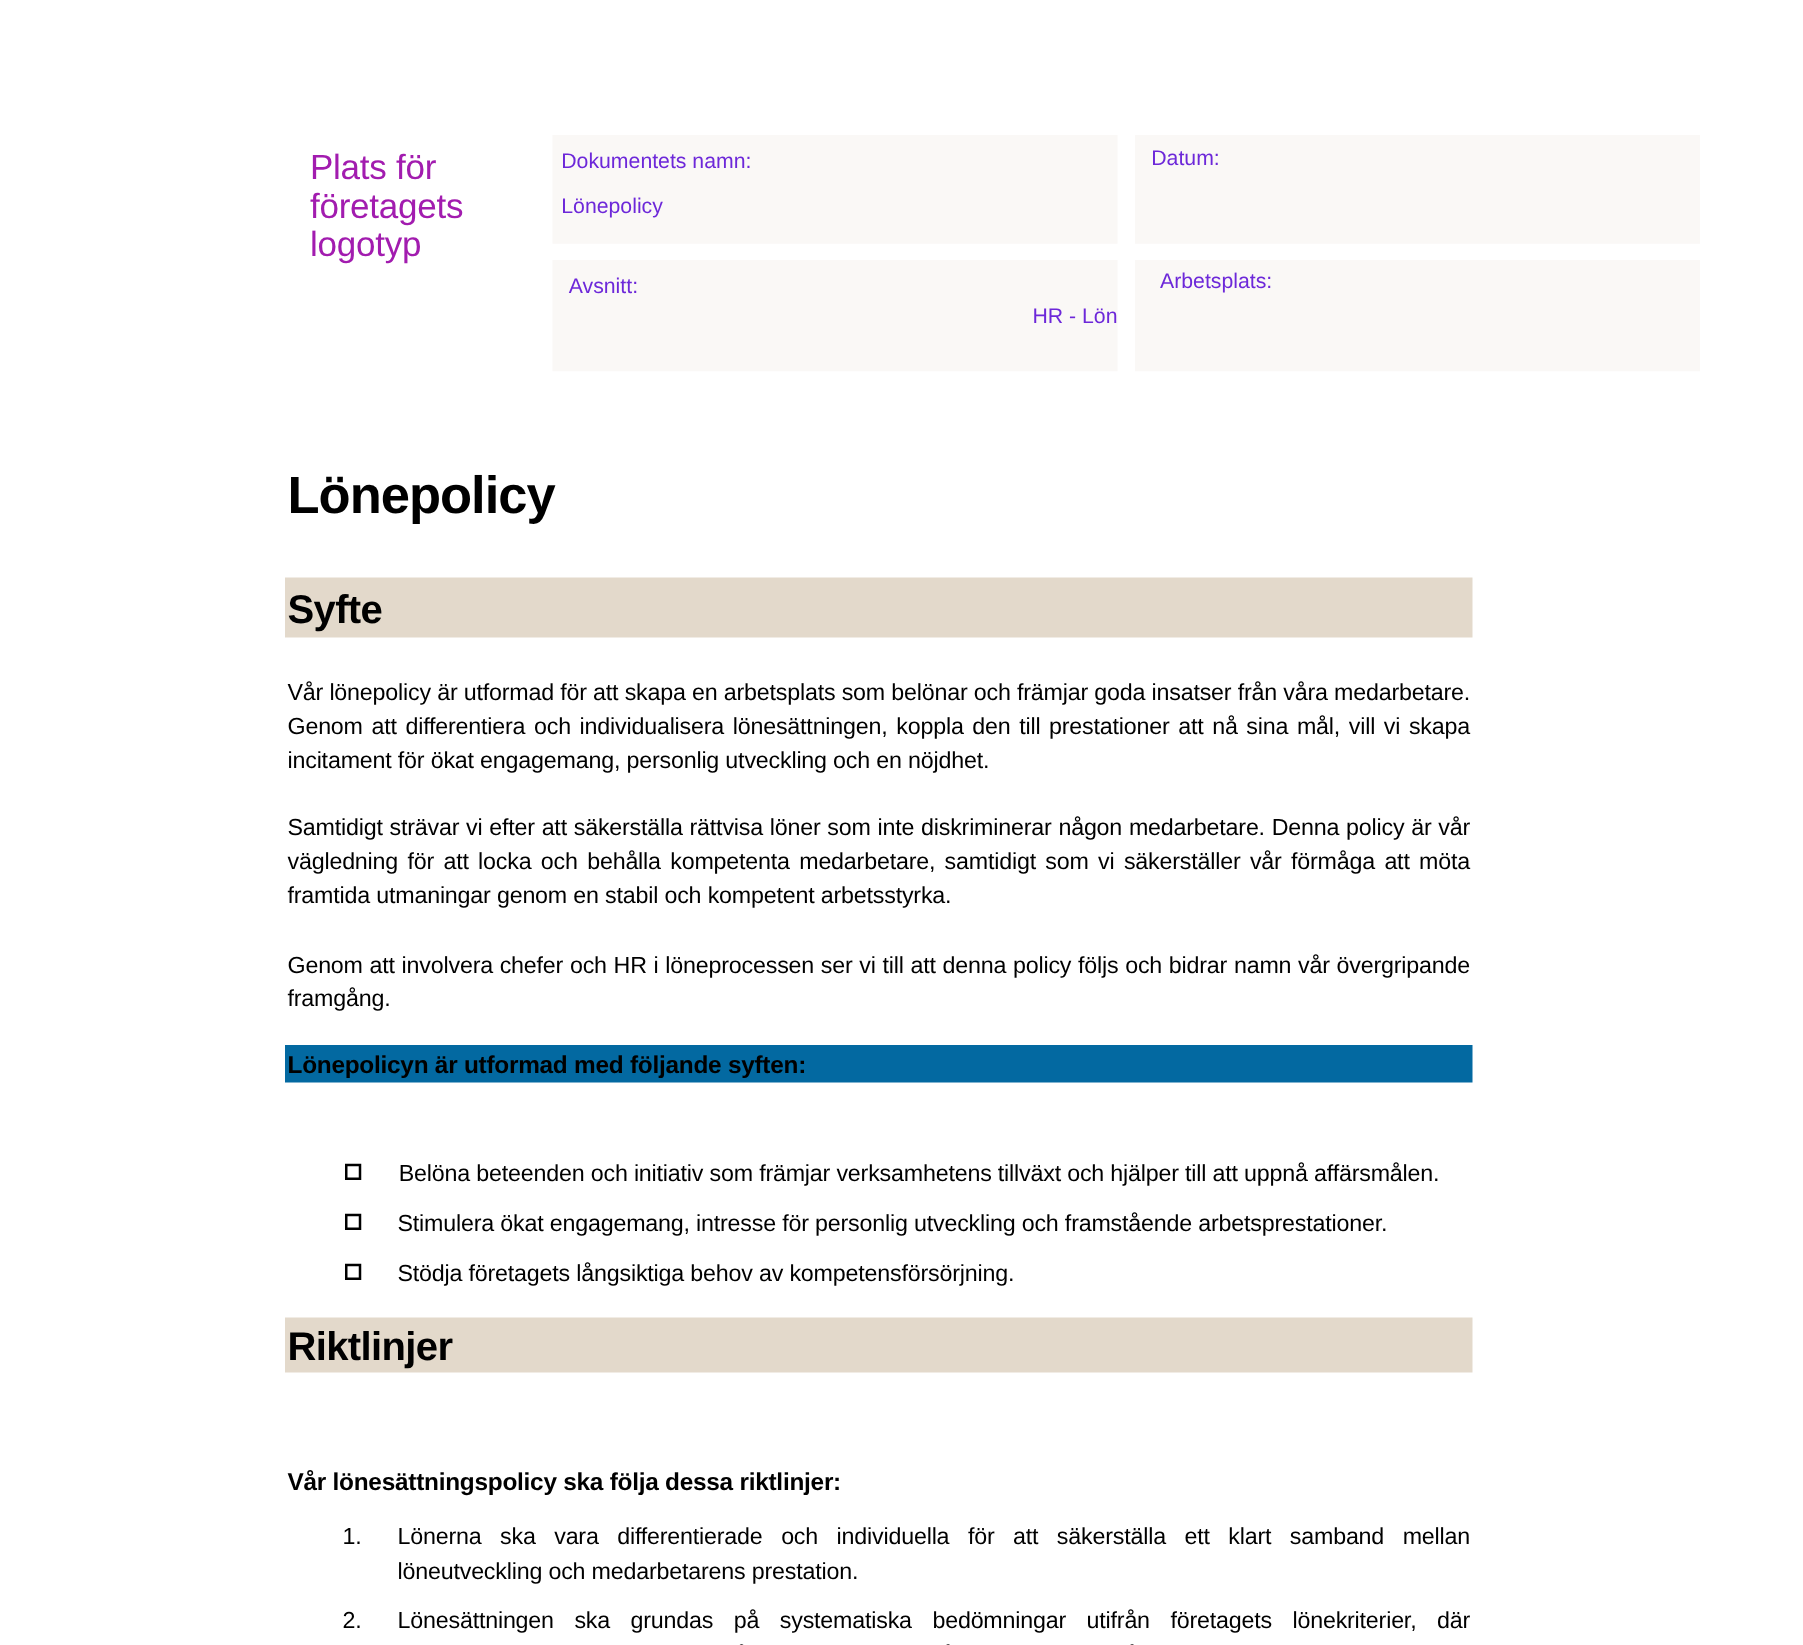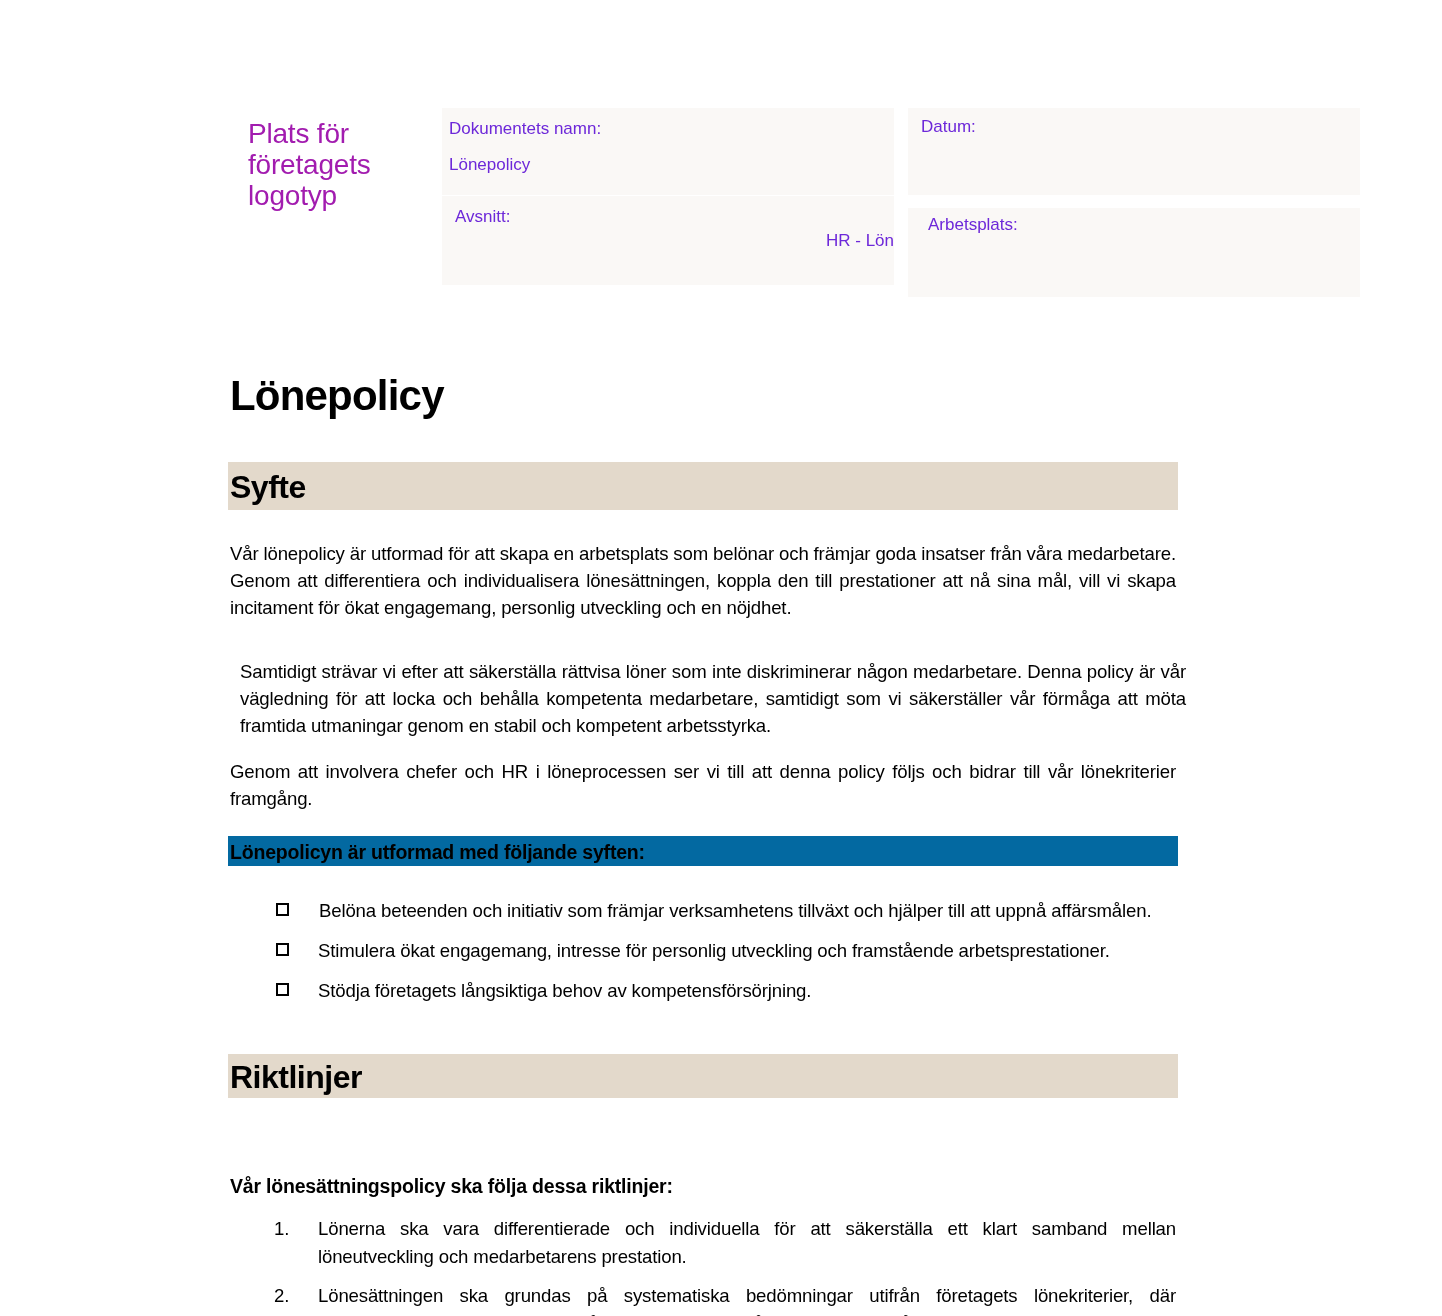--- a/index.html
+++ b/index.html
@@ -13,21 +13,21 @@
   .logo {
     left: 248px; top: 118px; width: 170px;
     font-size: 28px; line-height: 31px; color: #a21caf;
     letter-spacing: -0.2px;
   }
   .box {
     background: #faf8f6; color: #6d28d9; font-size: 17px; box-sizing: border-box;
   }
   .box-docname { left: 442px; top: 108px; width: 452px; height: 87px; padding: 11px 0 0 7px; }
   .box-date    { left: 908px; top: 108px; width: 452px; height: 87px; padding: 9px 0 0 13px; }
-  .box-section { left: 442px; top: 196px; width: 452px; height: 89px; padding: 11px 0 0 13px; }
+  .box-section { left: 442px; top: 208px; width: 452px; height: 89px; padding: 11px 0 0 13px; }
   .box-work    { left: 908px; top: 208px; width: 452px; height: 89px; padding: 7px 0 0 20px; }
   .box .label { display: block; line-height: 20px; }
   .box-docname .value { display: block; margin-top: 16px; line-height: 20px; }
   .box-section .value { display: block; margin-top: 4px; line-height: 20px; text-align: right; }
 
   
   .doc-title {
     left: 230px; top: 368px; font-size: 42px; font-weight: bold; letter-spacing: -0.8px;
     line-height: 56px;
   }
@@ -52,21 +52,21 @@
     letter-spacing: -0.2px;
   }
 
   .checklist { left: 276px; top: 897px; width: 900px; margin: 0; padding: 0; list-style: none; }
   .checklist li { position: relative; padding-left: 42px; font-size: 18.6px; line-height: 28px; margin-bottom: 12px; letter-spacing: -0.15px; }
   .checklist li .box-icon {
     position: absolute; left: 0; top: 6px; width: 13px; height: 13px;
     border: 2px solid #000; box-sizing: border-box;
   }
   .checklist li .txt { display: block; }
-  .checklist li:nth-child(1) .txt { padding-left: 1px; }
+  .checklist li:nth-child(1) .txt { padding-left: 1px; margin-top: 28px; }
 
   .rikt-intro {
     left: 230px; top: 1173px; font-weight: bold; font-size: 19.5px; line-height: 27px; letter-spacing: -0.2px;
   }
   .numlist { left: 274px; top: 1215px; width: 902px; margin: 0; padding: 0; list-style: none; }
   .numlist li { position: relative; padding-left: 44px; font-size: 18.6px; line-height: 28px; margin-bottom: 11px; text-align: justify; text-align-last: left; letter-spacing: -0.15px; }
   .numlist li .num { position: absolute; left: 0; top: 0; }
 </style>
 </head>
 <body>
@@ -88,22 +88,22 @@
 <div class="abs box box-work">
   <span class="label">Arbetsplats:</span>
   <span class="value"></span>
 </div>
 
 <div class="abs doc-title">Lönepolicy</div>
 
 <div class="abs section-band band-syfte">Syfte</div>
 
 <p class="abs para p1" style="margin:0">Vår lönepolicy är utformad för att skapa en arbetsplats som belönar och främjar goda insatser från våra medarbetare. Genom att differentiera och individualisera lönesättningen, koppla den till prestationer att nå sina mål, vill vi skapa incitament för ökat engagemang, personlig utveckling och en nöjdhet.</p>
-<p class="abs para p2" style="margin:10px">Samtidigt strävar vi efter att säkerställa rättvisa löner som inte diskriminerar någon medarbetare. Denna policy är vår vägledning för att locka och behålla kompetenta medarbetare, samtidigt som vi säkerställer vår förmåga att möta framtida utmaningar genom en stabil och kompetent arbetsstyrka.</p>
-<p class="abs para p3" style="margin:0">Genom att involvera chefer och HR i löneprocessen ser vi till att denna policy följs och bidrar till vår lönekriterier framgång.</p>
+<p class="abs para p2" style="margin:0">Samtidigt strävar vi efter att säkerställa rättvisa löner som inte diskriminerar någon medarbetare. Denna policy är vår vägledning för att locka och behålla kompetenta medarbetare, samtidigt som vi säkerställer vår förmåga att möta framtida utmaningar genom en stabil och kompetent arbetsstyrka.</p>
+<p class="abs para p3" style="margin:0">Genom att involvera chefer och HR i löneprocessen ser vi till att denna policy följs och bidrar namn vår övergripande framgång.</p>
 
 <div class="abs subband">Lönepolicyn är utformad med följande syften:</div>
 
 <ul class="abs checklist">
   <li>
     <span class="box-icon"></span>
     <span class="txt">Belöna beteenden och initiativ som främjar verksamhetens tillväxt och hjälper till att uppnå affärsmålen.</span>
   </li>
   <li>
     <span class="box-icon"></span>

